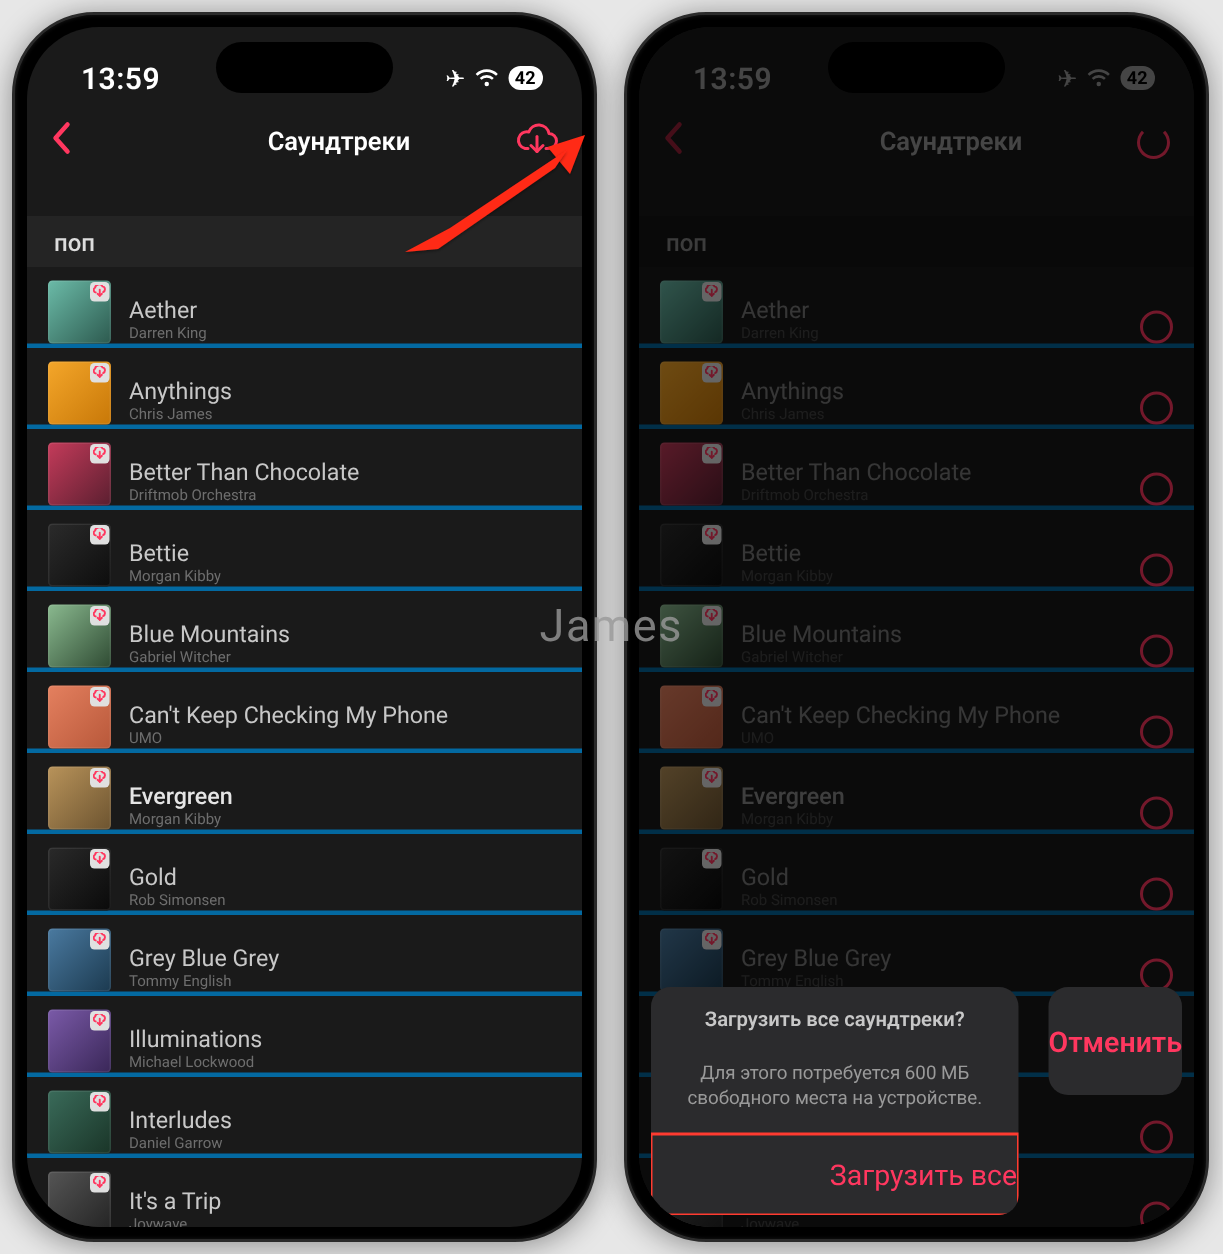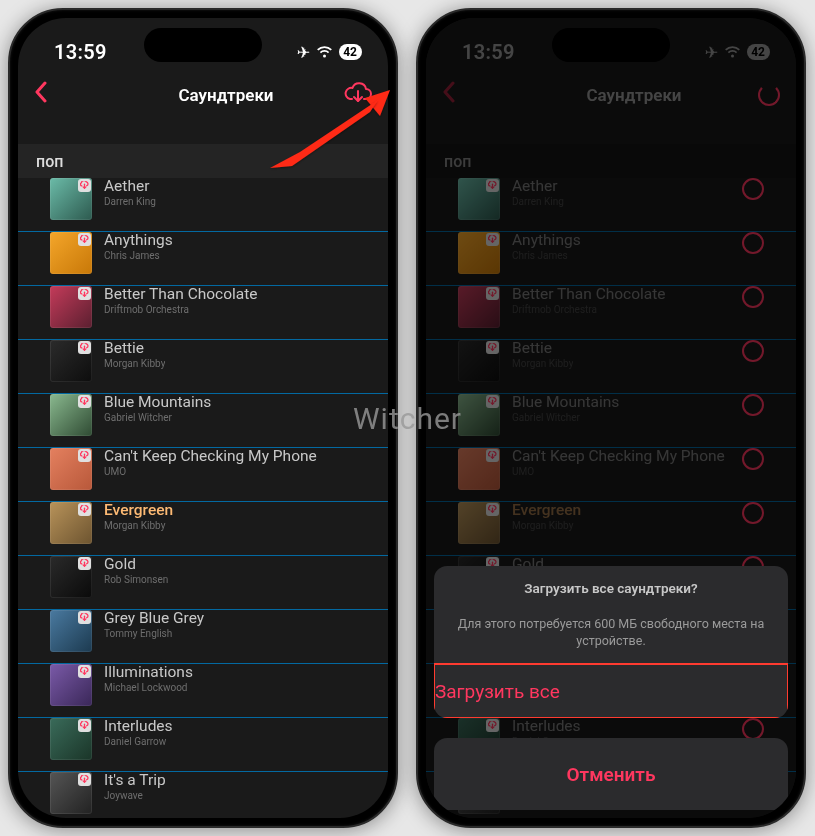--- a/index.html
+++ b/index.html
@@ -66,61 +66,61 @@
     background: #242424;
     color:#ddd; font-size:16px; font-weight:500;
   }
 
   .list {
     position: absolute; left:0; right:0;
     top: 160px; bottom: 0;
     overflow: hidden;
   }
   .row {
-    display: flex; align-items: flex-start;
-    height: 54px; padding: 0 32px;
-    border-bottom: 1px solid #0369a1;
+    display: flex; align-items: flex-end;
+    height: 54px; padding: 0 14px;
+    border-bottom: 3px solid #0369a1;
   }
   .row .thumb {
     width: 42px; height: 42px; border-radius: 3px;
     margin-right: 12px; position: relative; flex: 0 0 42px;
     box-shadow: inset 0 0 0 1px rgba(255,255,255,.08);
   }
   .row .thumb .dlmini {
     position: absolute; top: 1px; right: 1px;
     width: 13px; height: 13px;
     background: #e0e0e0; border-radius: 3px;
     display:flex;align-items:center;justify-content:center;
   }
   .row .thumb .dlmini svg{width:9px;height:9px;}
   .row .meta { display: flex; flex-direction: column; overflow:hidden; }
   .row .tname { color: #c8c8c8; font-size: 15.5px; line-height: 1.15; white-space: nowrap; overflow:hidden; text-overflow:ellipsis;}
   .row .tartist { color: #6e6e6e; font-size: 10px; line-height: 1.2; white-space: nowrap; }
-  .row.highlight .tname { color: #fdba74; font-weight:500; }
+  .row.highlight .tname { color: #e5e5e5; font-weight:500; }
 
   .ring { width:22px; height:22px; border:2px solid #ff375f; border-radius:50%; margin-left:auto; }
 
   .spinner-nav { width:22px; height:22px; border:2px solid #ff375f; border-top-color: transparent; border-radius:50%; position:absolute; right:16px;}
 
   .dim-overlay {
     position:absolute; inset:0; background: rgba(0,0,0,0.55); z-index:60;
   }
 
   .sheet {
     position:absolute; left:8px; right:8px; bottom:8px;
-    z-index:70; display:flex; flex-direction:column; gap:20px;
+    z-index:70; display:flex; flex-direction:row; gap:20px;
   }
   .sheet-block {
     background: #2b2b2d; border-radius: 13px; overflow: hidden;
   }
   .sheet-msg { padding: 14px 20px 14px; text-align:center; }
   .sheet-msg .q { color:#c8c8c8; font-size:13.5px; font-weight:600; margin-bottom:4px;}
   .sheet-msg .d { color:#9a9a9a; font-size:12.5px; line-height:1.35;margin-top:20px; }
   .sheet-btn {
-    height: 56px; display:flex;align-items:center;justify-content:flex-start;
+    height: 56px; display:flex;align-items:center;justify-content:flex-end;
     color:#ff375f; font-size:19px;
     border-top:1px solid #3a3a3c;
   }
   .sheet-btn.primary { border:2px solid #ff3b30; border-radius:0; margin:-1px; position:relative; z-index:2;}
   .sheet-cancel { height:72px; display:flex;align-items:center;justify-content:center; color:#ff375f; font-size:19px; font-weight:600; background:#2b2b2d; border-radius:13px; }
 
   .arrow-annot {
     position:absolute; z-index:80; pointer-events:none;
   }
 
@@ -607,13 +607,13 @@
         <span>Загрузить все</span>
       </div>
     </div>
     <div class="sheet-cancel">
       <span>Отменить</span>
     </div>
   </div>
  </div>
 </div>
 
-<div class="watermark">Witcher</div>
+<div class="watermark">James</div>
 
 </body></html>

